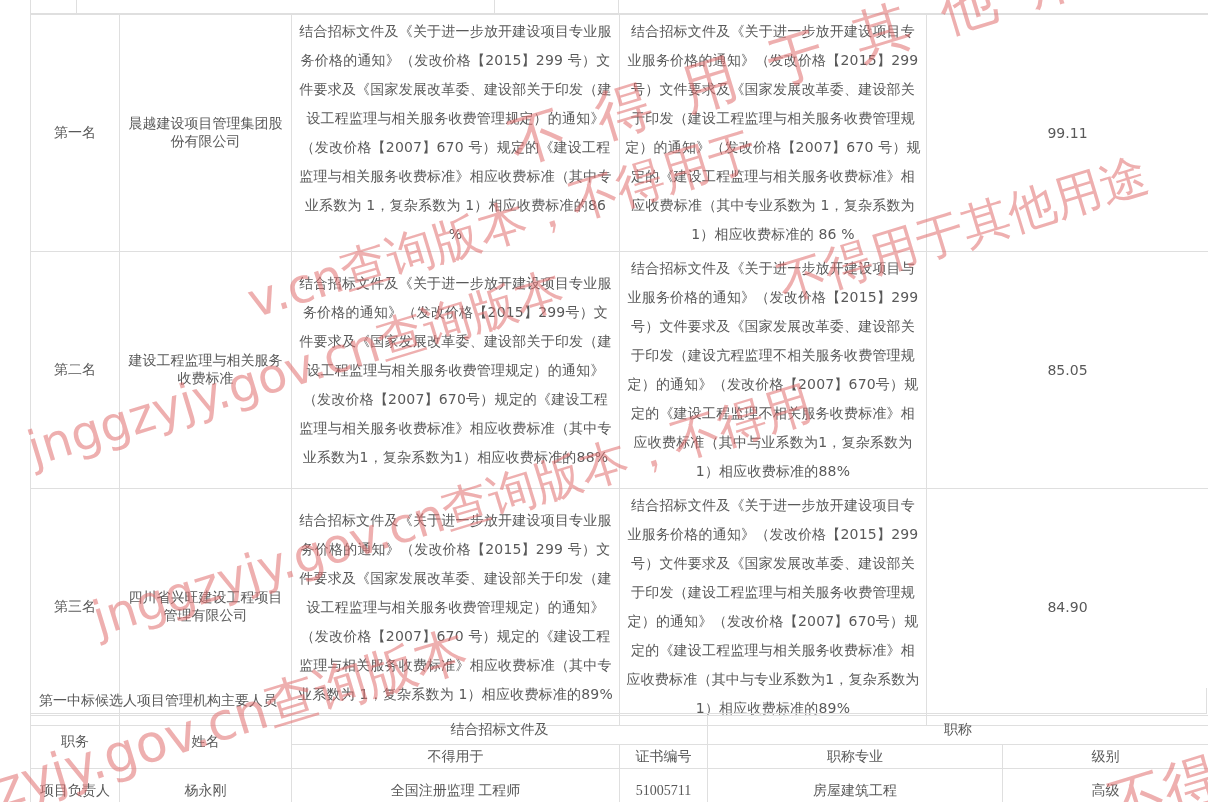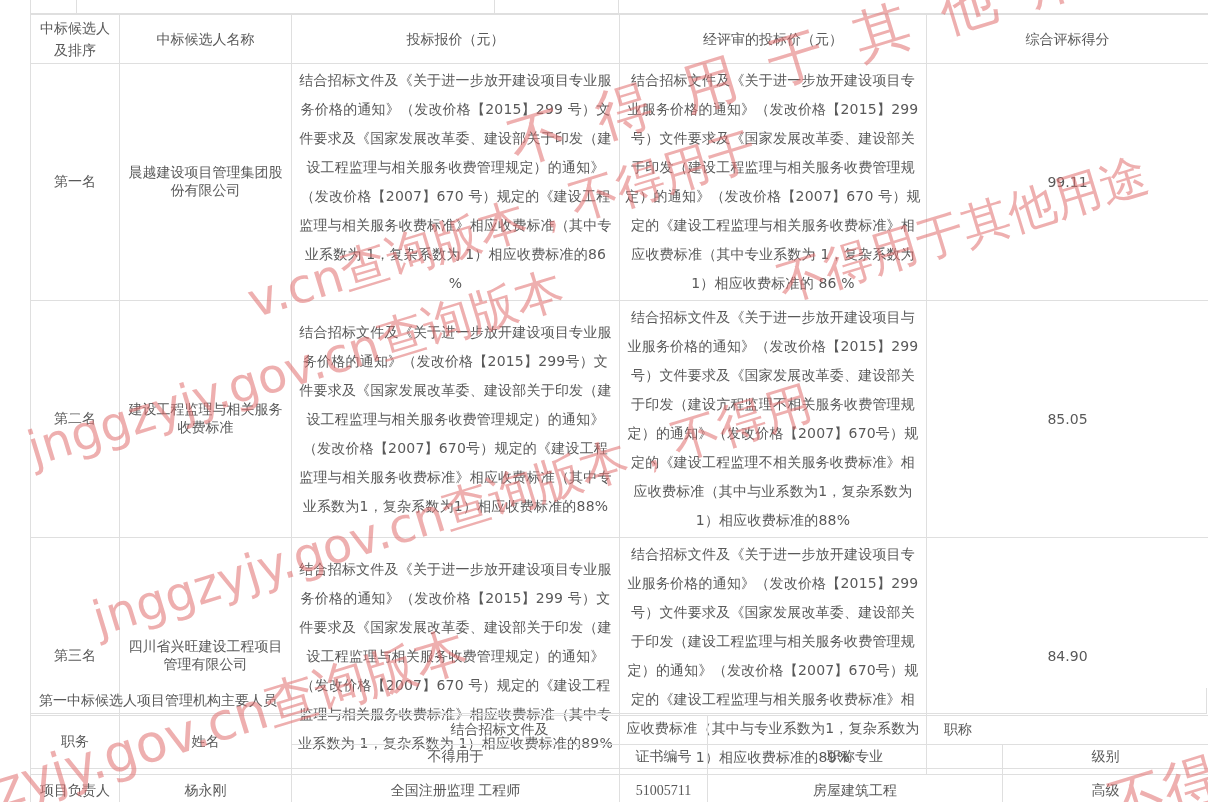--- a/index.html
+++ b/index.html
@@ -52,30 +52,20 @@
 
   <table class="t main">
     <colgroup>
       <col style="width:89px">
         <col style="width:172px">
         <col style="width:328px">
       <col style="width:307px">
         <col style="width:282px">
     </colgroup>
     <tbody>
-        <tr class="hrow">
-      <td>
-        <div>中标候选人</div>
-        <div>及排序</div>
-      </td>
-      <td>中标候选人名称</td>
-      <td>投标报价（元）</td>
-      <td>经评审的投标价（元）</td>
-      <td>综合评标得分</td>
-    </tr>
     <tr style="height:221px">
       <td>第一名</td>
       <td>晨越建设项目管理集团股份有限公司</td>
       <td class="longtext">结合招标文件及《关于进一步放开建设项目专业服务价格的通知》（发改价格【2015】299 号）文件要求及《国家发展改革委、建设部关于印发（建设工程监理与相关服务收费管理规定）的通知》（发改价格【2007】670 号）规定的《建设工程监理与相关服务收费标准》相应收费标准（其中专业系数为 1，复杂系数为 1）相应收费标准的86 %</td>
       <td class="longtext">结合招标文件及《关于进一步放开建设项目专业服务价格的通知》（发改价格【2015】299 号）文件要求及《国家发展改革委、建设部关于印发（建设工程监理与相关服务收费管理规定）的通知》（发改价格【2007】670 号）规定的《建设工程监理与相关服务收费标准》相应收费标准（其中专业系数为 1，复杂系数为 1）相应收费标准的 86 %</td>
       <td class="score">99.11</td>
     </tr>
     <tr style="height:187px">
       <td>第二名</td>
       <td>建设工程监理与相关服务收费标准</td>

